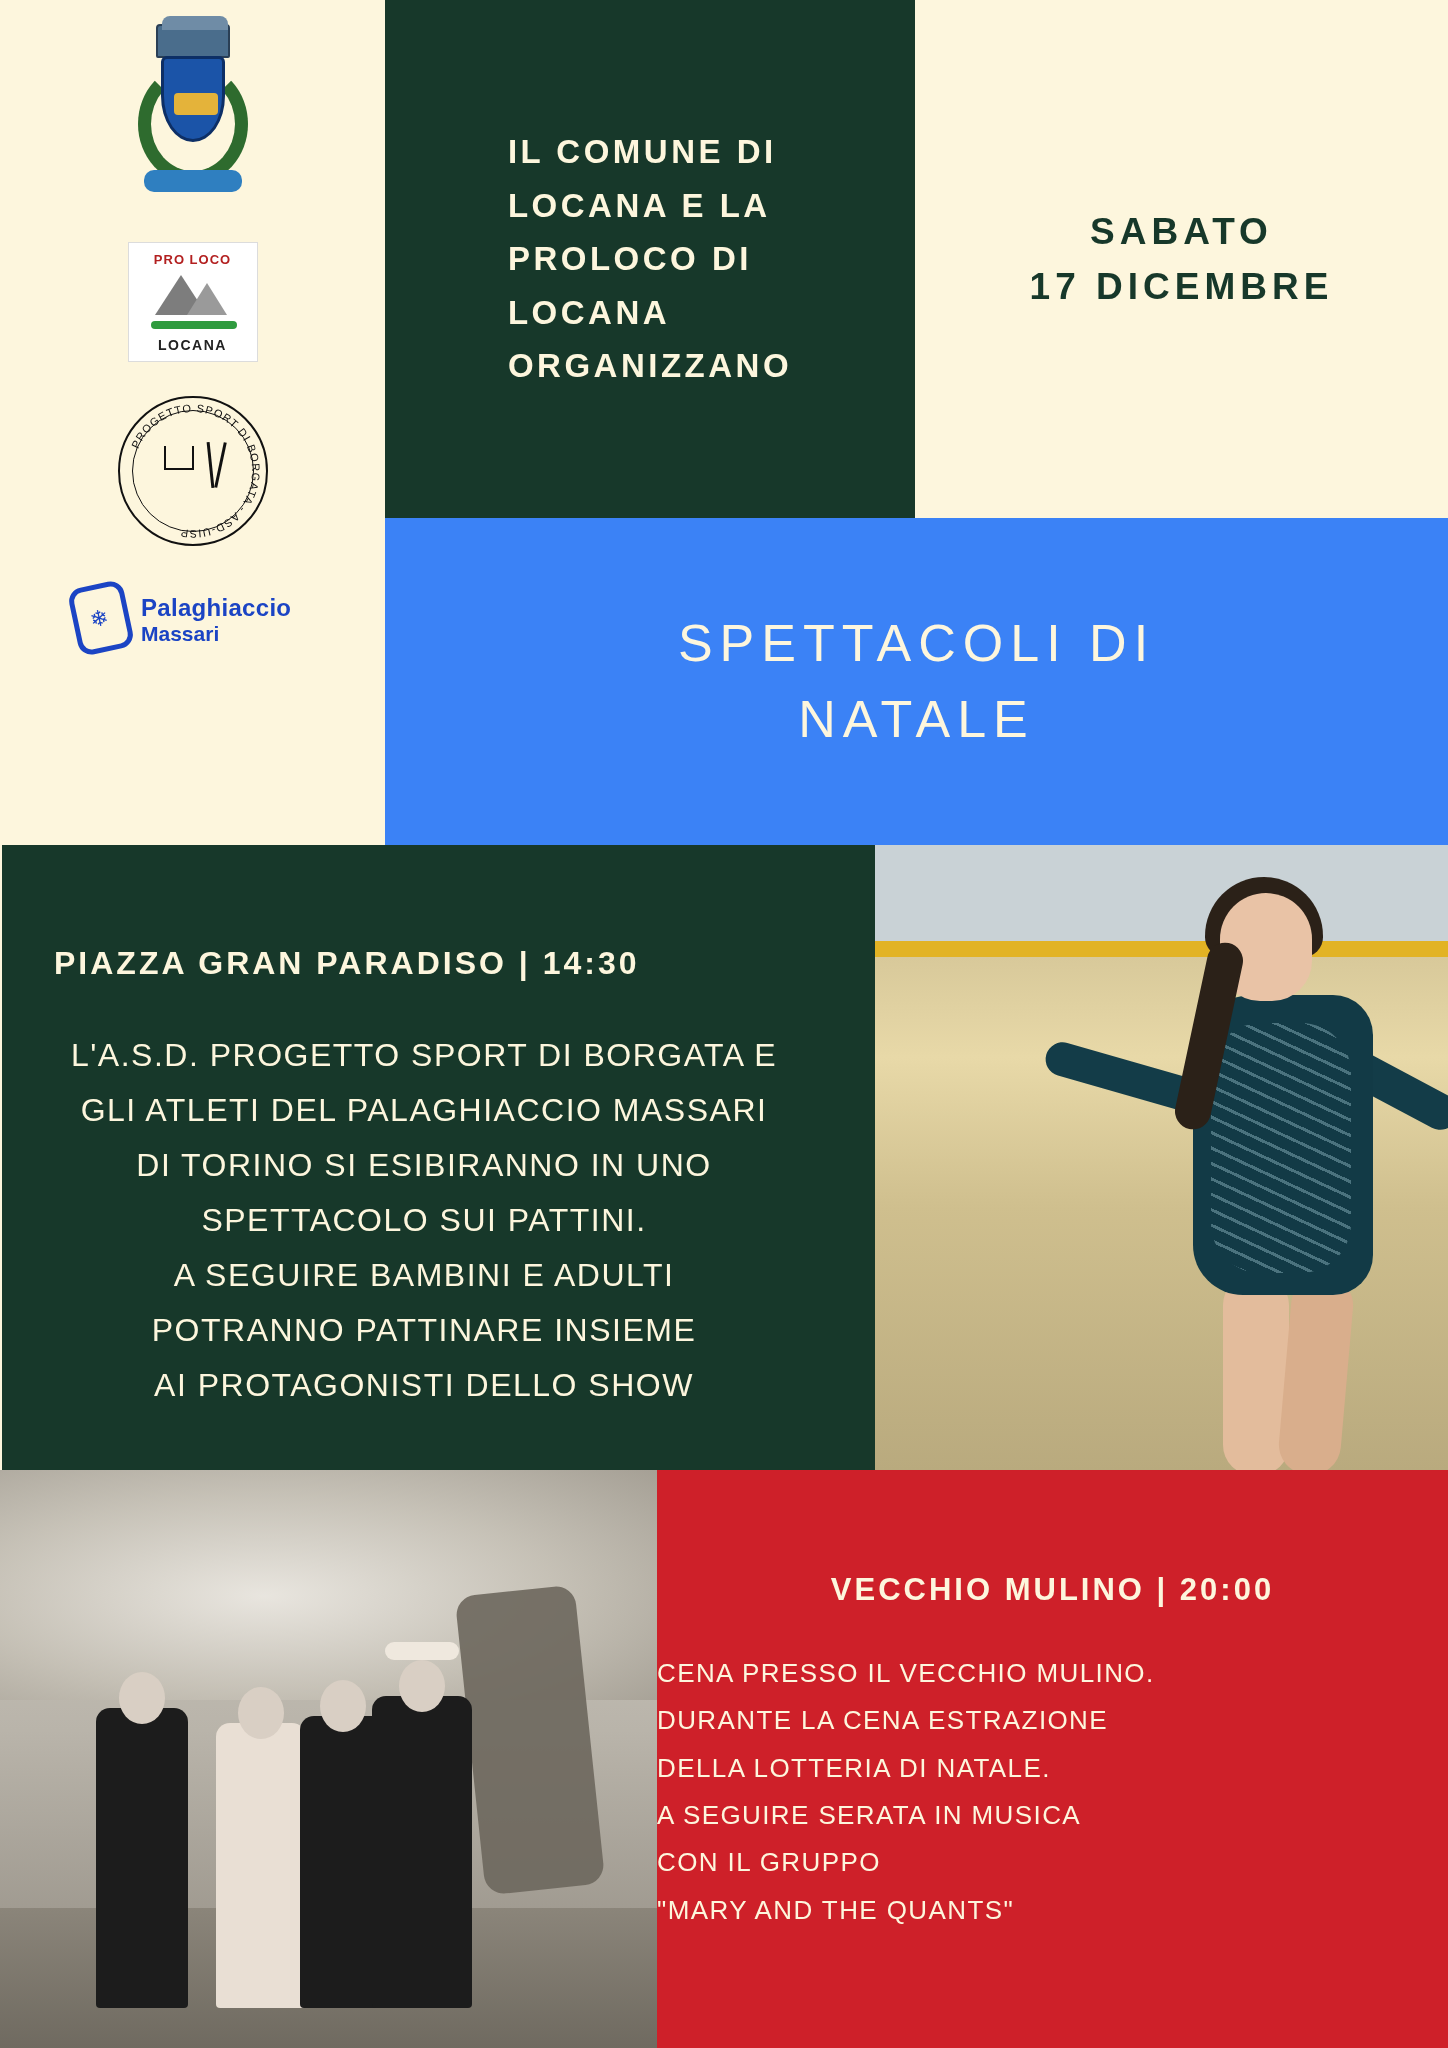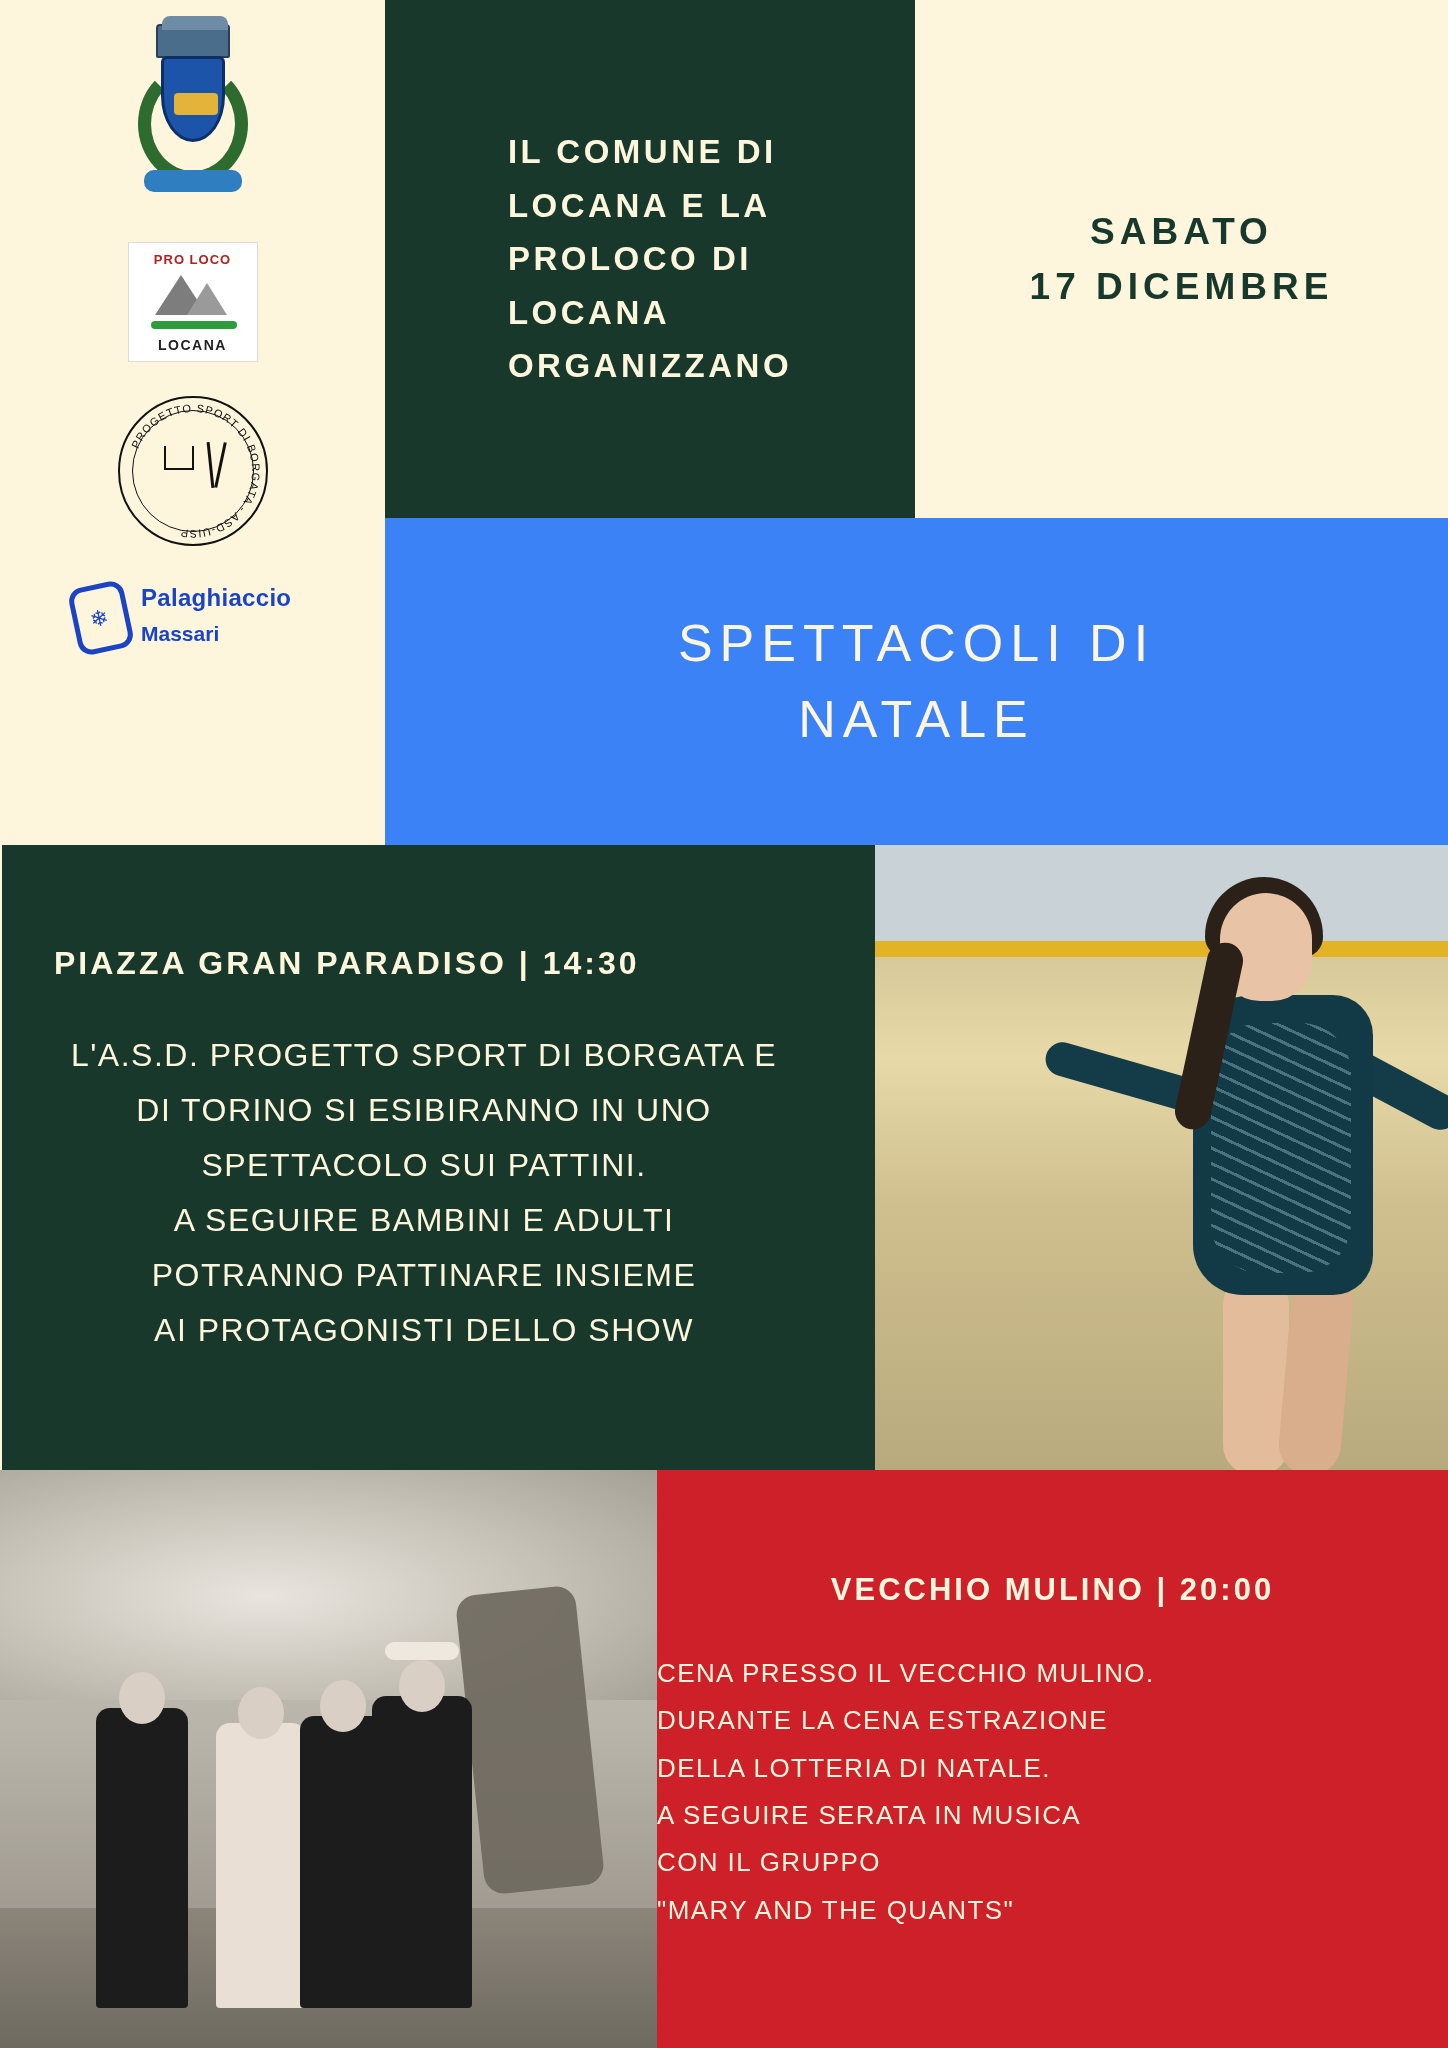--- a/index.html
+++ b/index.html
@@ -201,21 +201,21 @@
   }
   .palaghiaccio .snow {
     position: absolute;
     left: 25px; top: 26px;
     font-size: 22px;
     color: #1b44c4;
     transform: rotate(-12deg);
   }
   .palaghiaccio .pg-t1 {
     position: absolute;
-    left: 76px; top: 4px;
+    left: 76px; top: 14px;
     font-size: 24px;
     font-weight: bold;
     color: #1b44c4;
     letter-spacing: 0.3px;
   }
   .palaghiaccio .pg-t2 {
     position: absolute;
     left: 76px; top: 42px;
     font-size: 21px;
     font-weight: bold;
@@ -576,20 +576,21 @@
     </div>
 
   </div>
 
   <div class="mid">
 
     <div class="mid-green">
       <div class="mid-heading">PIAZZA GRAN PARADISO | 14:30</div>
       <div class="mid-body">
         <span class="line">L'A.S.D. PROGETTO SPORT DI BORGATA E</span>
+        <span class="line">GLI ATLETI DEL PALAGHIACCIO MASSARI</span>
         <span class="line">DI TORINO SI ESIBIRANNO IN UNO</span>
         <span class="line">SPETTACOLO SUI PATTINI.</span>
         <span class="line">A SEGUIRE BAMBINI E ADULTI</span>
         <span class="line">POTRANNO PATTINARE INSIEME</span>
         <span class="line">AI PROTAGONISTI DELLO SHOW</span>
       </div>
     </div>
 
     <div class="skater">
       <div class="boards"></div>

